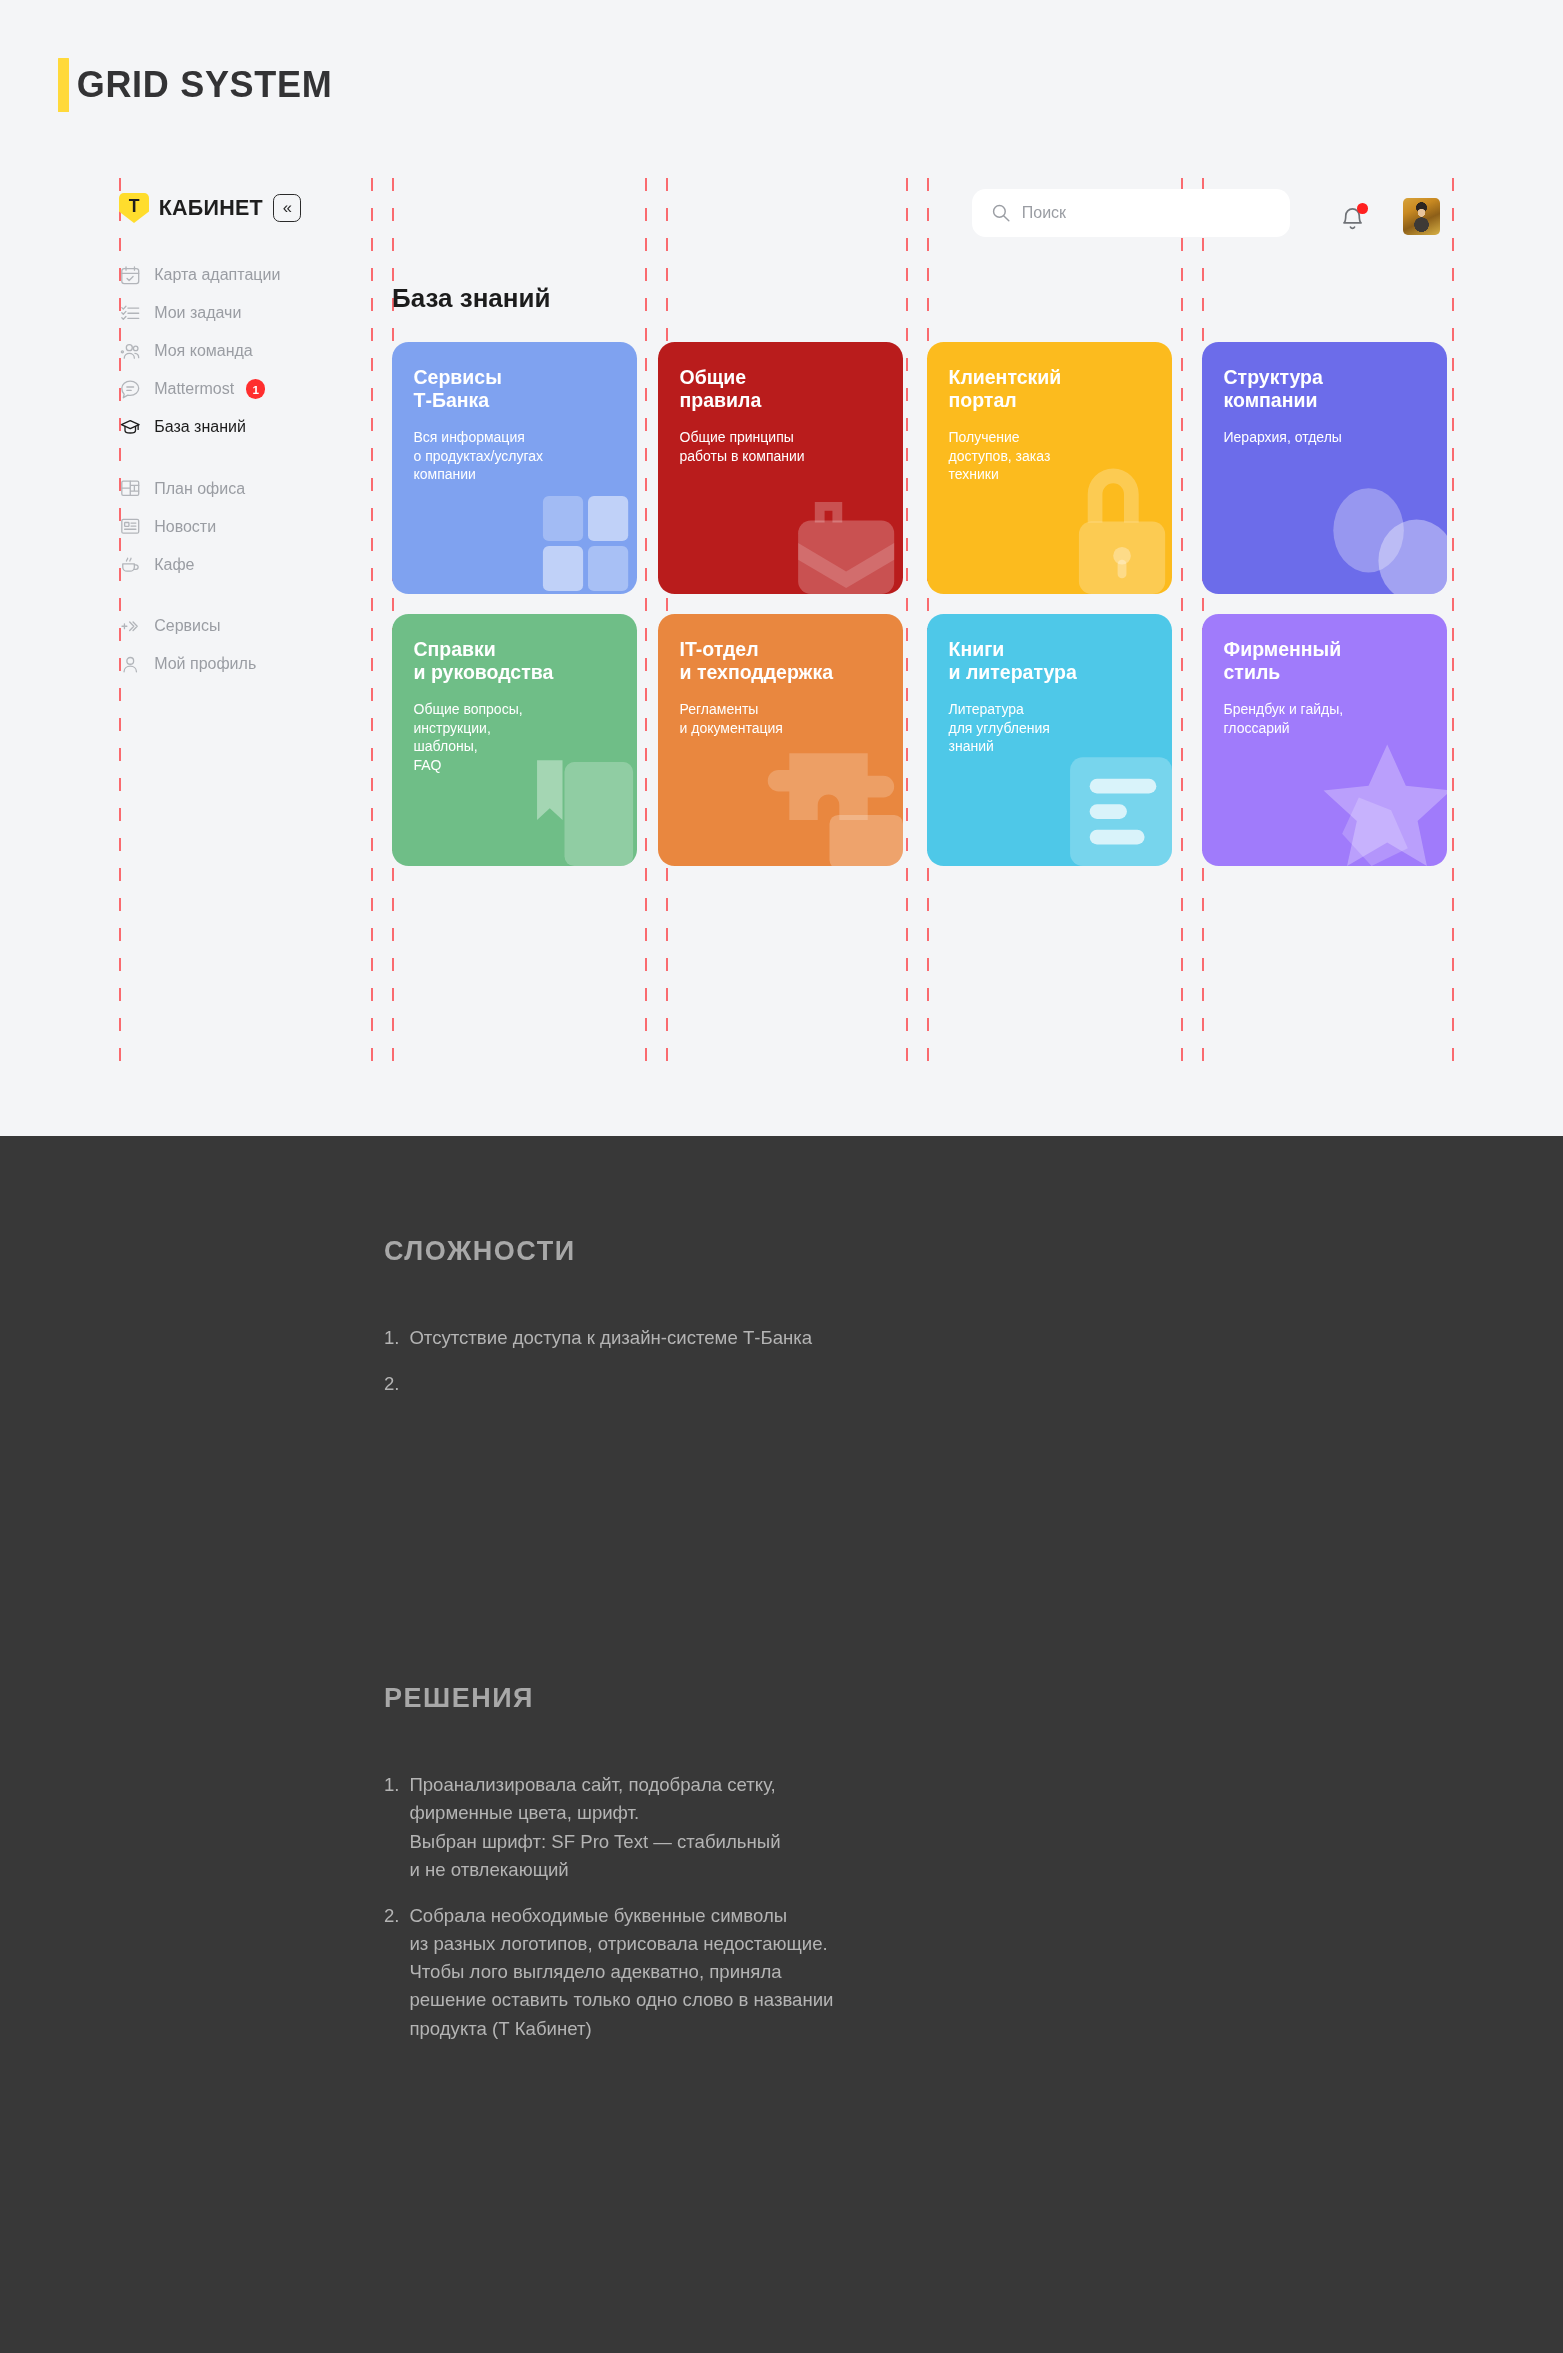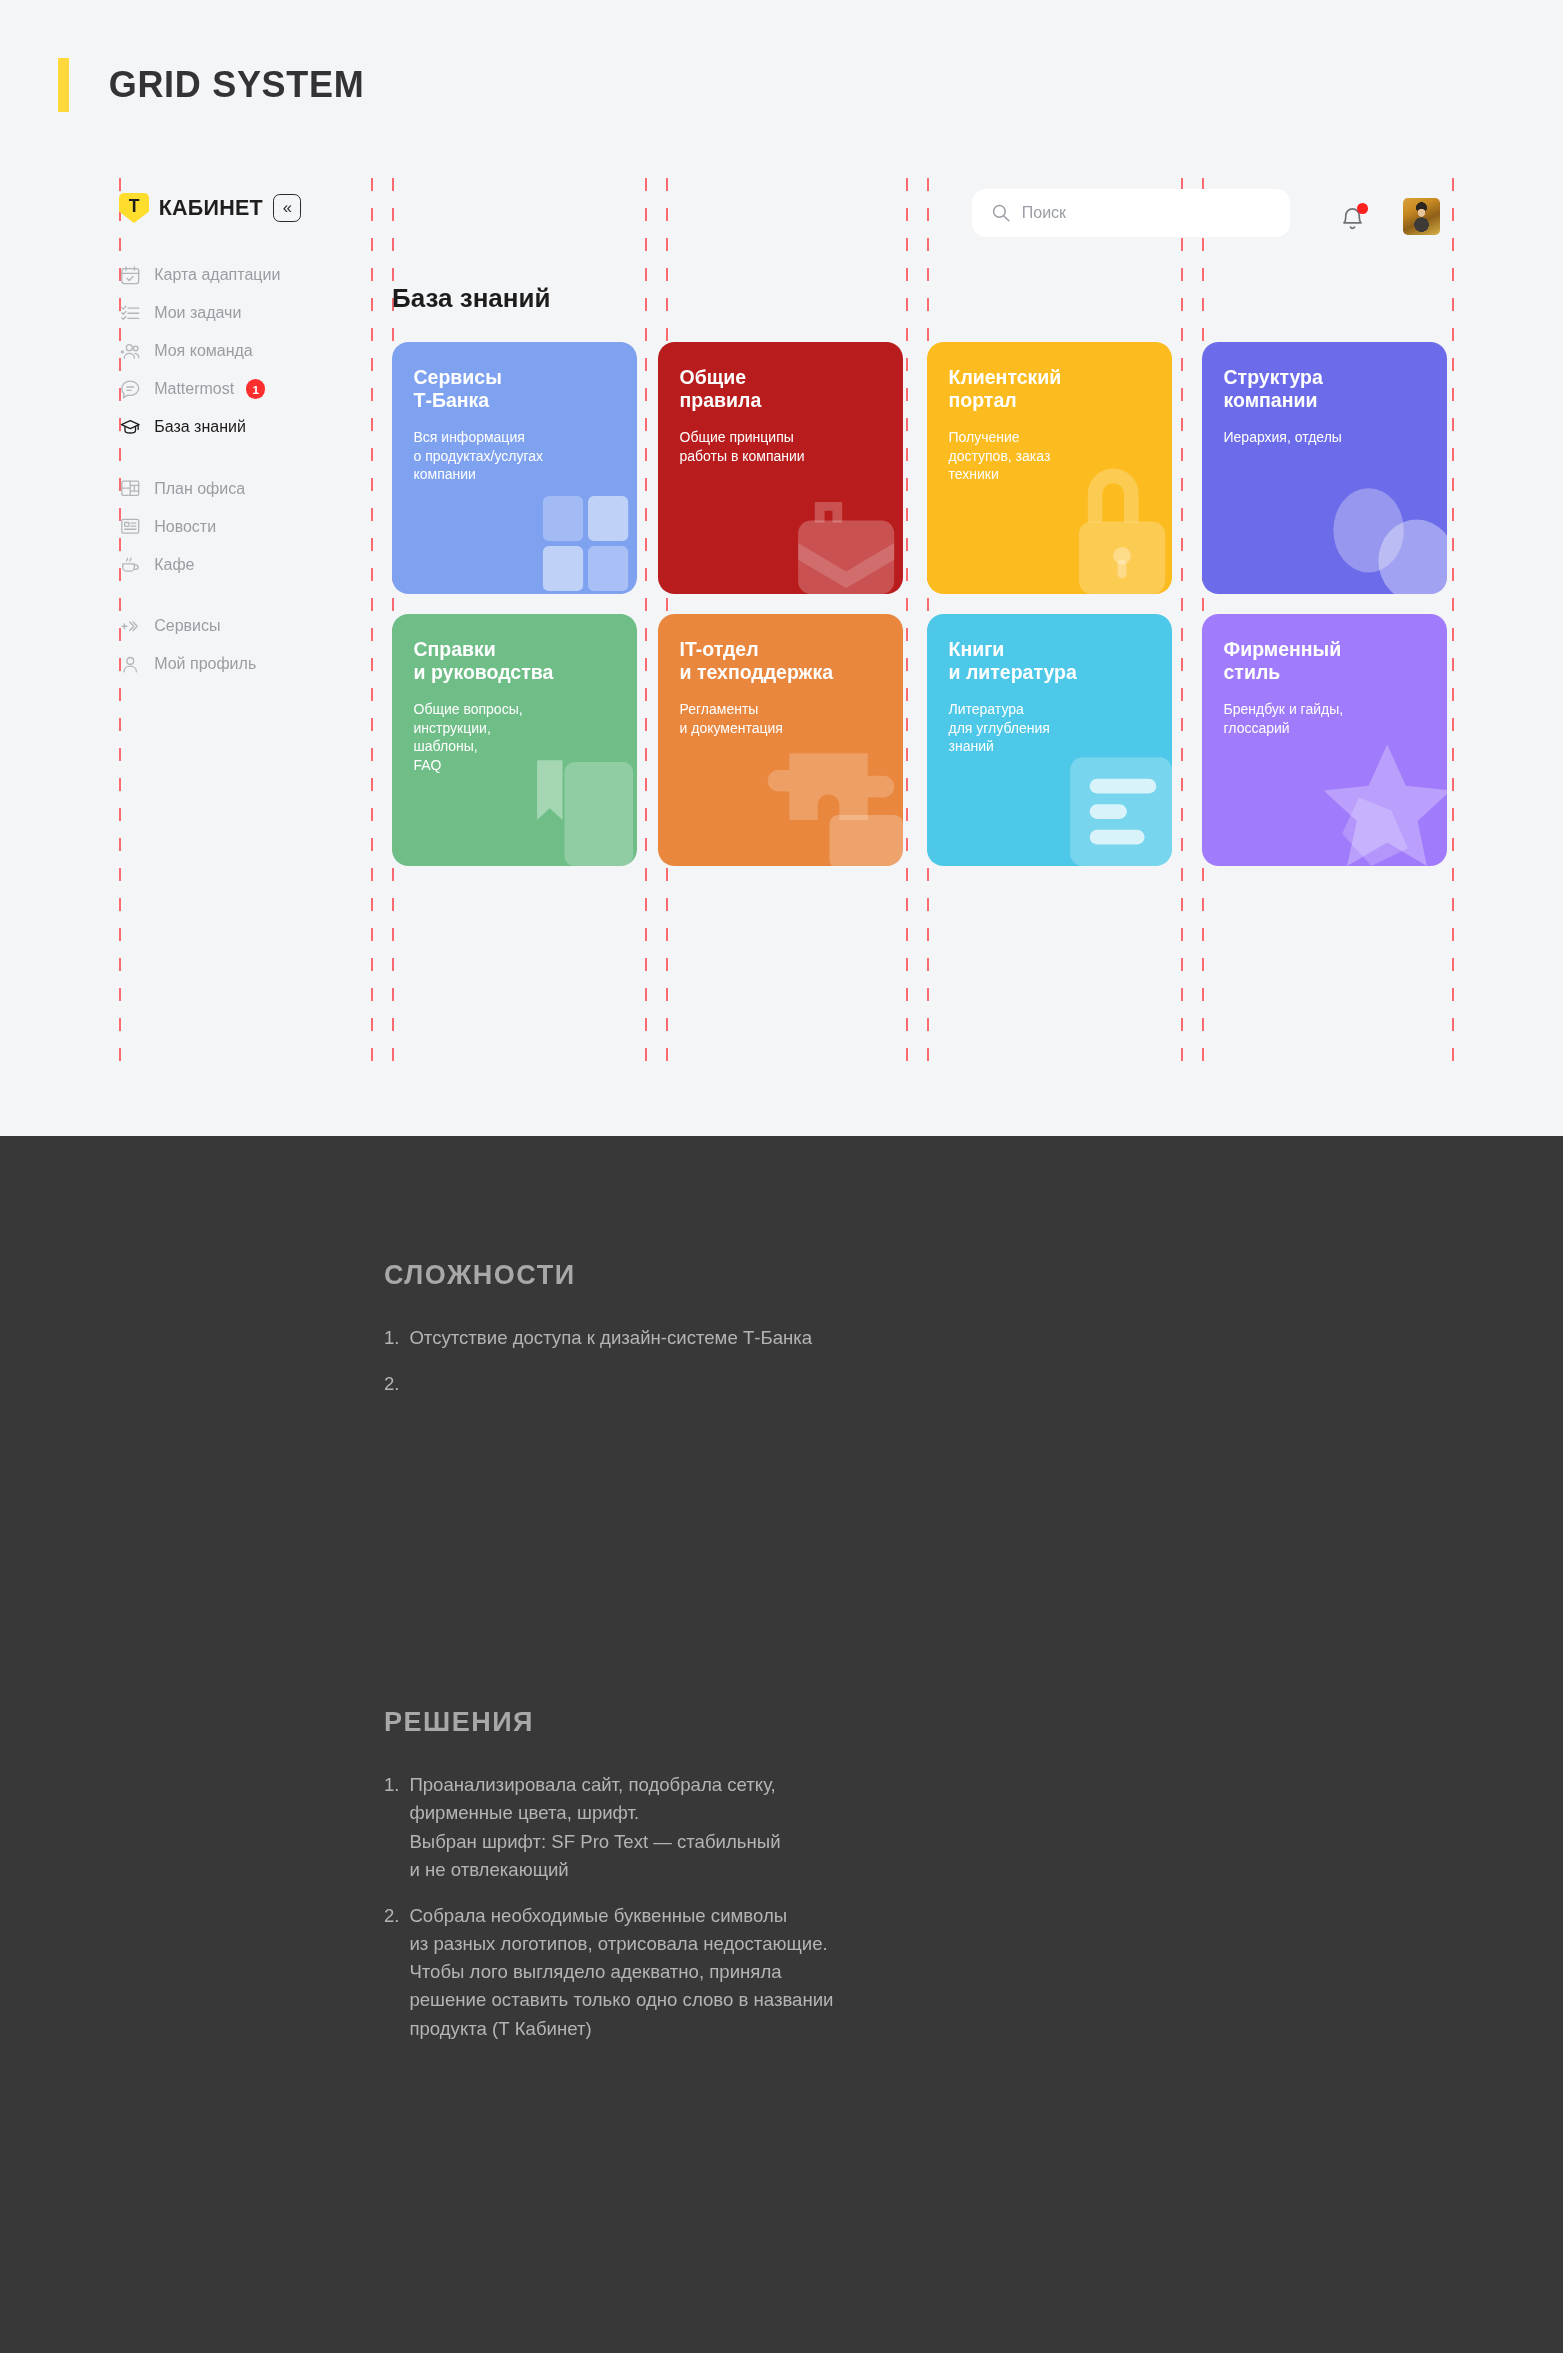--- a/index.html
+++ b/index.html
@@ -10,21 +10,21 @@
     width: 1564px;
     height: 2354px;
     position: relative;
     overflow: hidden;
   }
 
   
   .page-title-row {
     position: absolute;
     left: 58px; top: 58px;
-    display: flex; align-items: center; gap: 40px;
+    display: flex; align-items: center; gap: 8px;
     height: 54px;
   }
   .title-bar {
     width: 10.7px; height: 54px;
     background: #ffd93b;
     border-radius: 0.5px;
   }
   .page-title {
     font-size: 36px;
     font-weight: 700;
@@ -154,21 +154,20 @@
   
   .dark-section {
     position: absolute;
     left: 0; top: 1136px; width: 1564px; height: 1218px;
     background: #383838;
   }
   .dark-h {
     position: absolute; left: 384px;
     font-size: 27px; font-weight: 700; letter-spacing: 1.5px;
     color: #a8a8a8;
-    margin-top: 24px;
   }
   .dark-list { position: absolute; left: 384px; width: 821px; }
   .dark-li {
     display: flex;
     font-size: 18.6px; line-height: 1.52; color: #b4b4b4;
     margin-bottom: 17.6px;
   }
   .dark-li .num { width: 25.4px; flex: none; }
   .dark-li .txt { white-space: pre-line; }
 </style>

